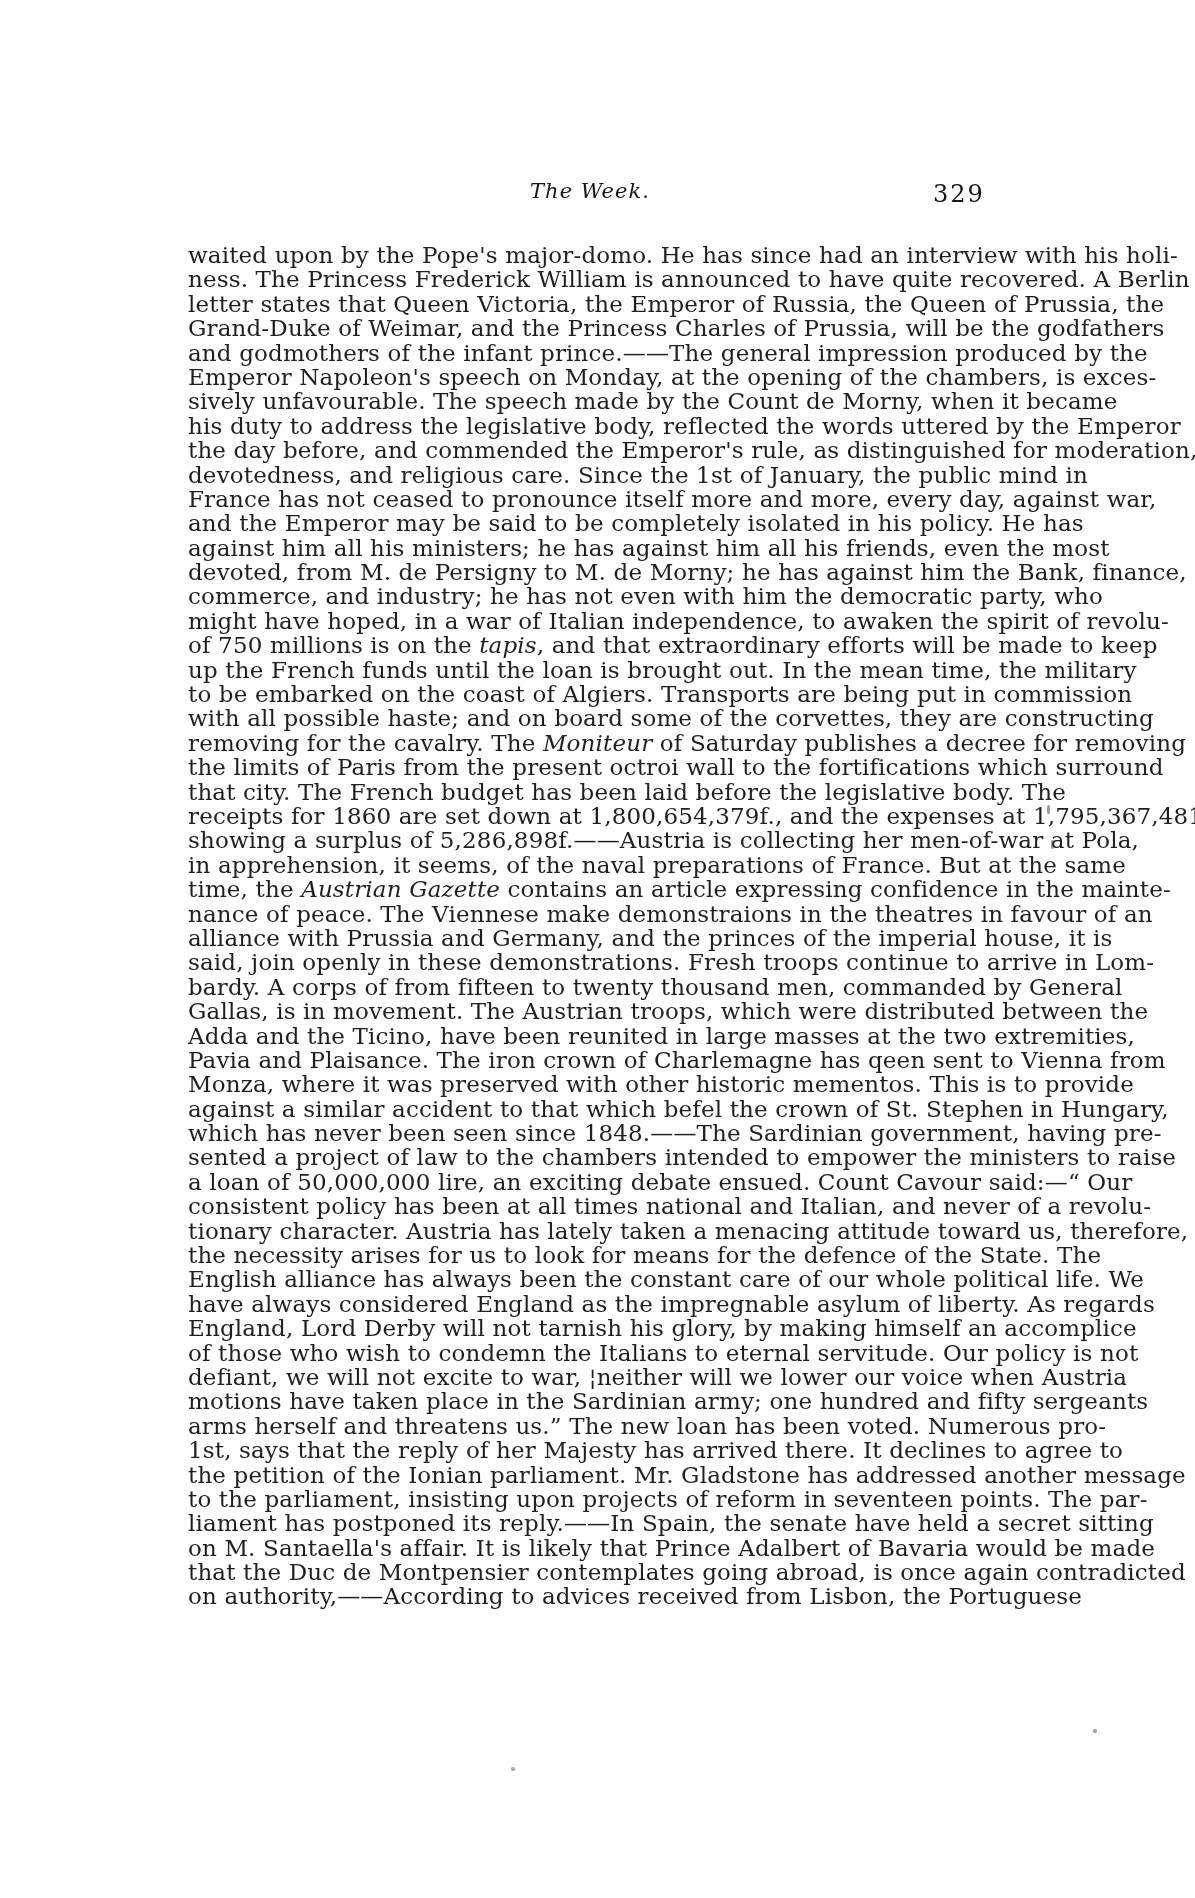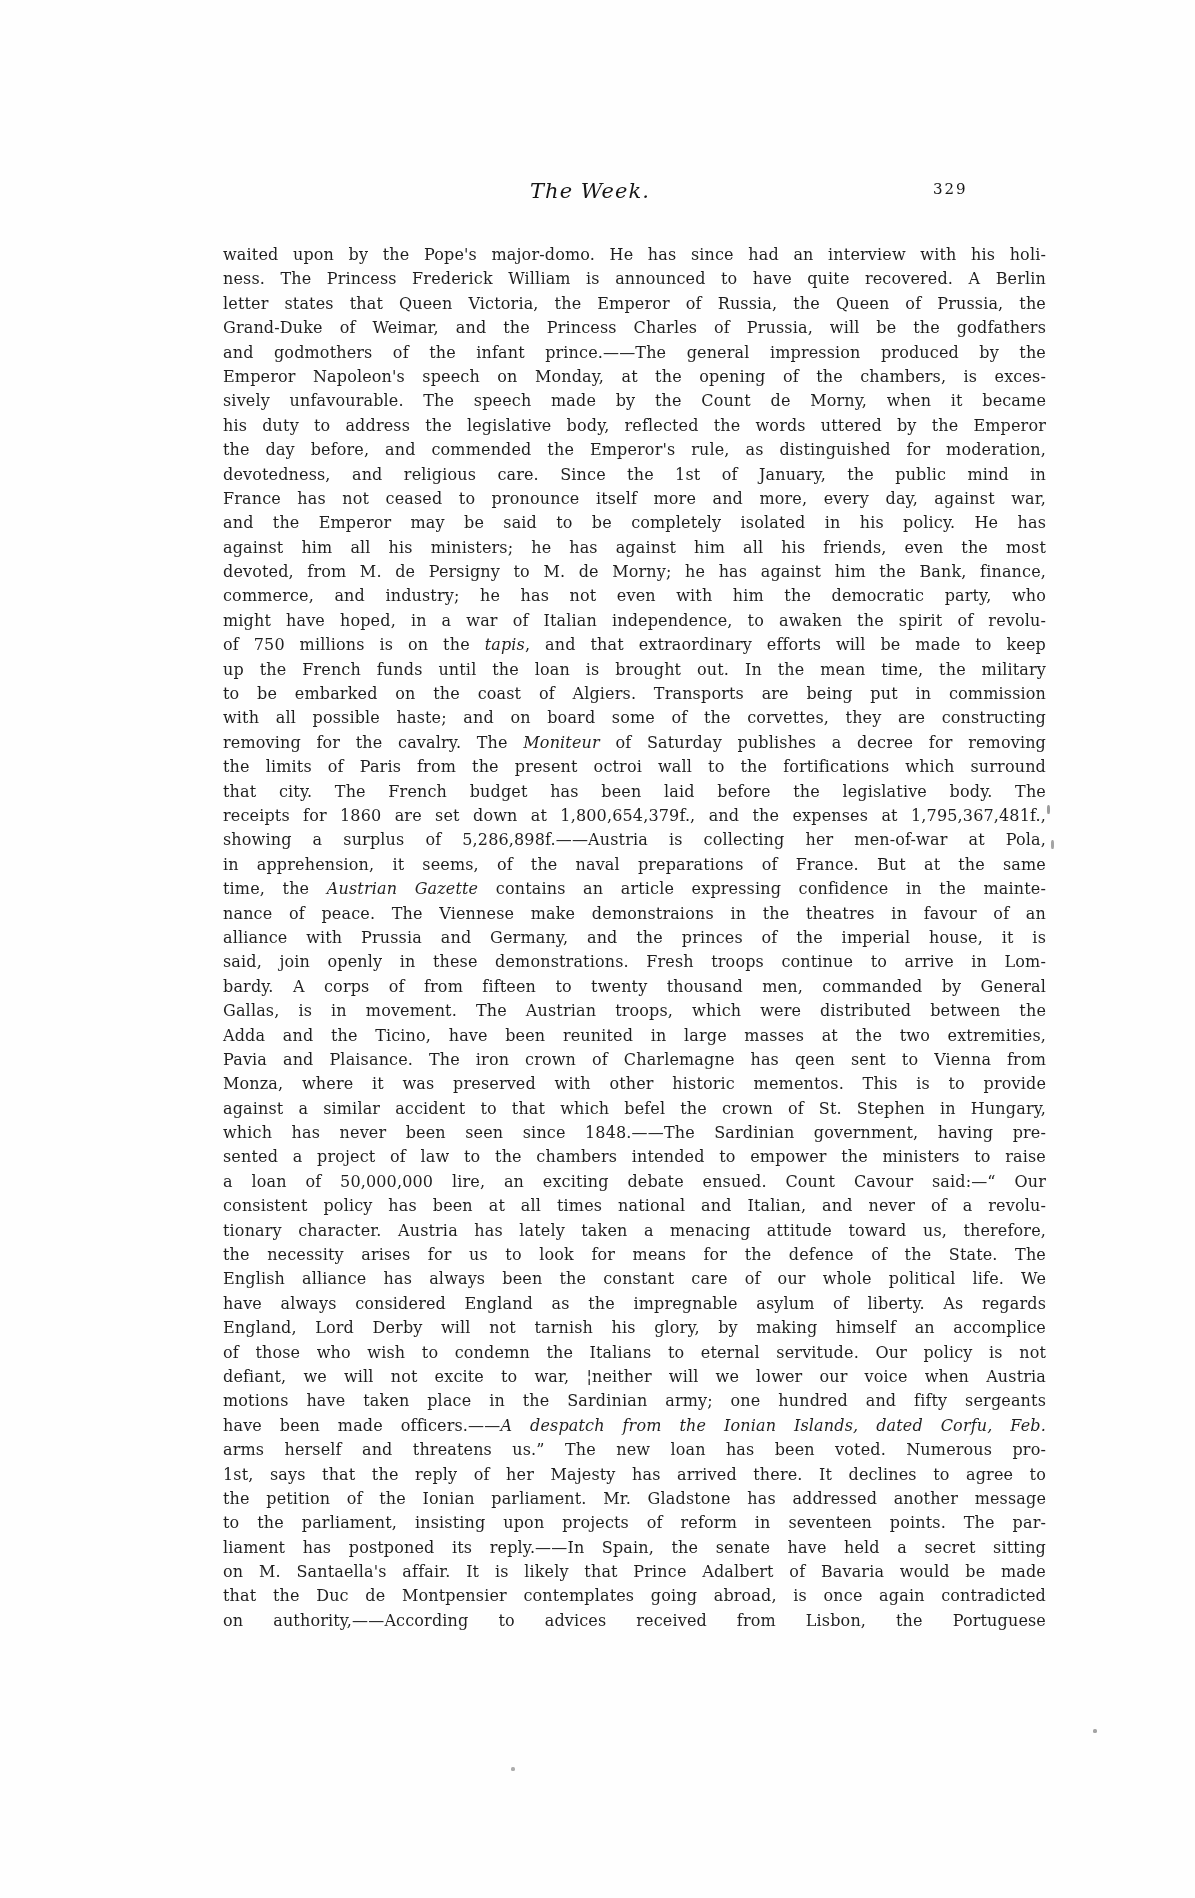--- a/index.html
+++ b/index.html
@@ -24,40 +24,39 @@
     text-align: center;
     font-style: italic;
     font-size: 21px;
     letter-spacing: 1px;
     color: #161616;
   }
   .page-number {
     position: absolute;
     top: 180px;
     left: 933px;
-    font-size: 15px;
+    font-size: 24px;
     letter-spacing: 2px;
     color: #161616;
   }
   .article {
     position: absolute;
     top: 243px;
     left: 188px;
     width: 858px;
   }
   .line {
     height: 24.4px;
     line-height: 24.4px;
-    font-size: 16px;
+    font-size: 23px;
     letter-spacing: 0.15px;
     white-space: nowrap;
     text-align: justify;
     text-align-last: justify;
     overflow: visible;
-    margin-left: 35px;
   }
   .line .it {
     font-style: italic;
   }
   .speck {
     position: absolute;
     background: #4a4a4a;
     border-radius: 40%;
   }
   .speck-a { left: 1047px; top: 805px; width: 3px; height: 9px; opacity: .55; }
@@ -114,21 +113,20 @@
       <div class="line"><span>a loan of 50,000,000 lire, an exciting debate ensued.  Count Cavour said:—“ Our</span></div>
       <div class="line"><span>consistent policy has been at all times national and Italian, and never of a revolu-</span></div>
       <div class="line"><span>tionary character. Austria has lately taken a menacing attitude toward us, therefore,</span></div>
       <div class="line"><span>the necessity arises for us to look for means for the defence of the State.  The</span></div>
       <div class="line"><span>English alliance has always been the constant care of our whole political life.  We</span></div>
       <div class="line"><span>have always considered England as the impregnable asylum of liberty.  As regards</span></div>
       <div class="line"><span>England, Lord Derby will not tarnish his glory, by making himself an accomplice</span></div>
       <div class="line"><span>of those who wish to condemn the Italians to eternal servitude.  Our policy is not</span></div>
       <div class="line"><span>defiant, we will not excite to war, ¦neither will we lower our voice when Austria</span></div>
       <div class="line"><span>motions have taken place in the Sardinian army; one hundred and fifty sergeants</span></div>
-      <div class="line"><span>have been made officers.——</span><span class="it">A despatch from the Ionian Islands, dated Corfu, Feb.</span></div>
       <div class="line"><span>arms herself and threatens us.”  The new loan has been voted.  Numerous pro-</span></div>
       <div class="line"><span>1st, says that the reply of her Majesty has arrived there.  It declines to agree to</span></div>
       <div class="line"><span>the petition of the Ionian parliament.  Mr. Gladstone has addressed another message</span></div>
       <div class="line"><span>to the parliament, insisting upon projects of reform in seventeen points.  The par-</span></div>
       <div class="line"><span>liament has postponed its reply.——In Spain, the senate have held a secret sitting</span></div>
       <div class="line"><span>on M. Santaella's affair.  It is likely that Prince Adalbert of Bavaria would be made</span></div>
       <div class="line"><span>that the Duc de Montpensier contemplates going abroad, is once again contradicted</span></div>
       <div class="line"><span>on authority,——According to advices received from Lisbon, the Portuguese</span></div>
     </main>
 

